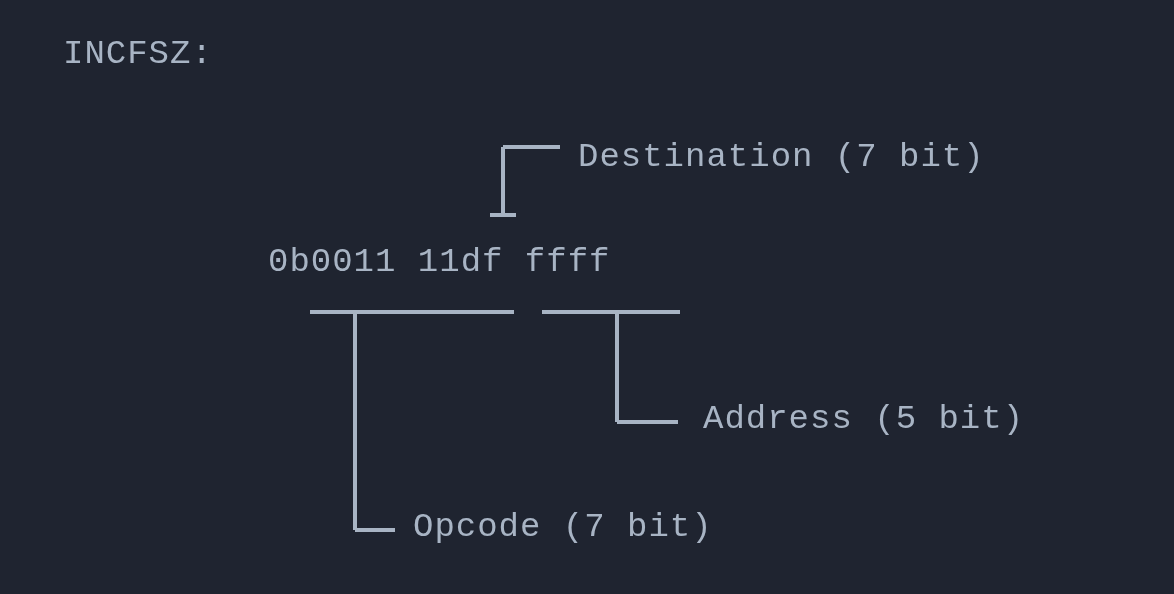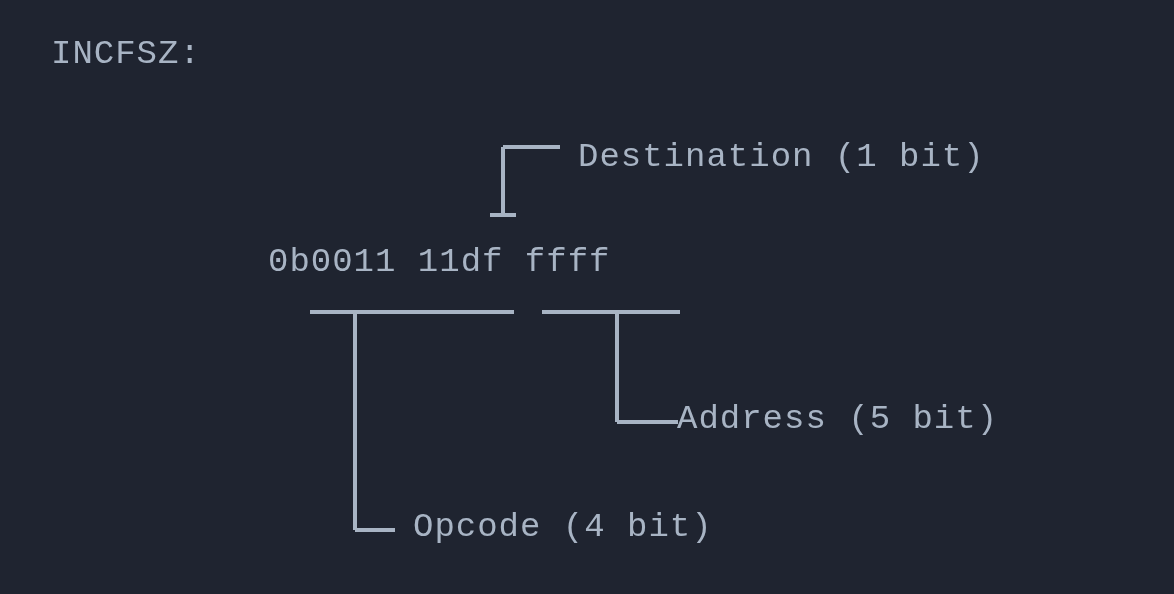--- a/index.html
+++ b/index.html
@@ -13,40 +13,40 @@
       font-family: 'Courier New', Consolas, Monaco, monospace;
       width: 1174px;
       height: 594px;
       position: relative;
       font-size: 34px;
       overflow: hidden;
     }
     .title {
       position: absolute;
       top: 35px;
-      left: 51px;
+      left: 63px;
       letter-spacing: 1px;
     }
     .instruction {
       position: absolute;
       top: 243px;
       left: 268px;
       letter-spacing: 1px;
       font-family: Liberation Mono, monospace;
     }
     .dest-label {
       position: absolute;
       top: 138px;
       left: 578px;
       letter-spacing: 1px;
     }
     .addr-label {
       position: absolute;
       top: 400px;
-      left: 677px;
+      left: 703px;
       letter-spacing: 1px;
     }
     .opcode-label {
       position: absolute;
       top: 508px;
       left: 413px;
       letter-spacing: 1px;
     }
     svg {
       position: absolute;
@@ -59,23 +59,23 @@
     svg line {
       stroke: #a8b4c4;
       stroke-width: 4;
     }
   </style>
 </head>
 <body>
 
 <div class="title">INCFSZ:</div>
 <div class="instruction">0b0011 11df ffff</div>
-<div class="dest-label">Destination (1 bit)</div>
+<div class="dest-label">Destination (7 bit)</div>
 <div class="addr-label">Address (5 bit)</div>
-<div class="opcode-label">Opcode (4 bit)</div>
+<div class="opcode-label">Opcode (7 bit)</div>
 
 <svg>
 
   <line x1="503" y1="147" x2="560" y2="147"></line>
   <line x1="503" y1="147" x2="503" y2="215"></line>
   <line x1="490" y1="215" x2="516" y2="215"></line>
 
   <line x1="310" y1="312" x2="514" y2="312"></line>
 
   <line x1="355" y1="312" x2="355" y2="530"></line>

